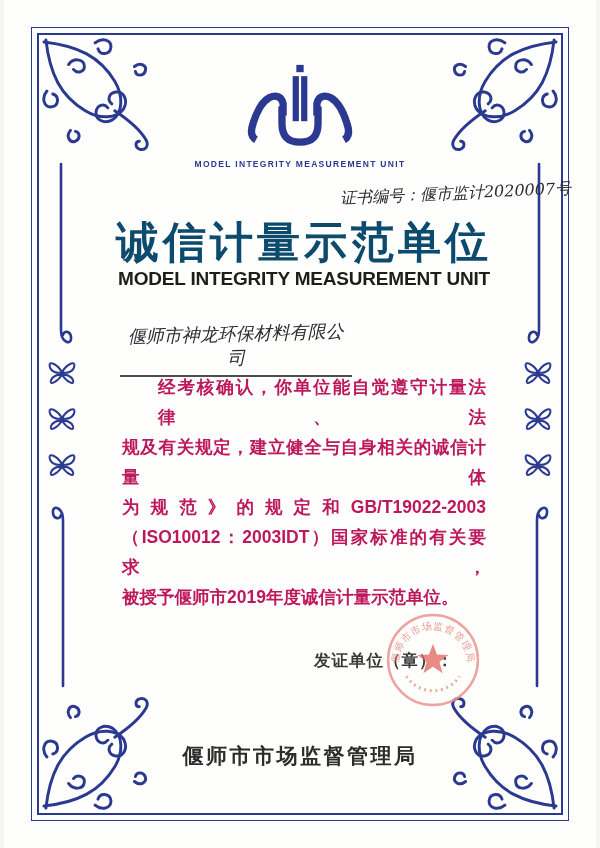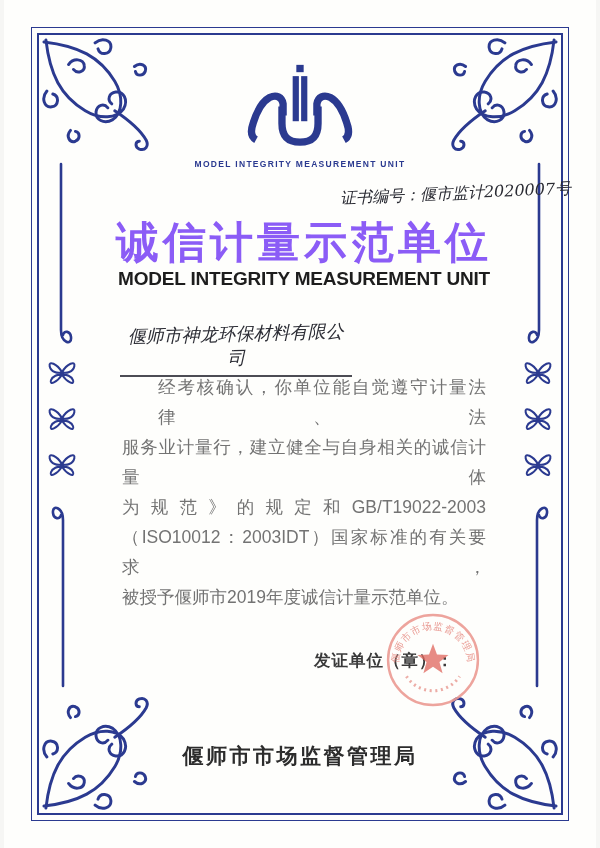--- a/index.html
+++ b/index.html
@@ -27,31 +27,31 @@
   .logo-mark{width:124px;height:88px;}
   .logo-caption{margin-top:5px;font-size:8.5px;font-weight:bold;letter-spacing:1.3px;
                 color:#2b3a90;}
   
   .certno{position:absolute;top:184px;left:336px;width:210px;
           font-family:"DejaVu Serif",serif;font-style:italic;font-size:16px;
           color:#2a2b33;transform:rotate(-2.5deg);white-space:nowrap;}
   
   .title-cn{position:absolute;top:214px;left:88px;width:424px;text-align:center;
             font-family:"Liberation Serif",serif;font-weight:bold;font-size:43px;
-            letter-spacing:4px;color:#8b5cf6;}
+            letter-spacing:4px;color:#0c4a6e;}
   .title-en{position:absolute;top:268px;left:88px;width:424px;text-align:center;
             font-weight:bold;font-size:19px;letter-spacing:-0.2px;color:#1d1d1d;}
   
   .company{position:absolute;top:322px;left:116px;width:232px;text-align:center;
            border-bottom:2px solid #4c4c54;padding-bottom:5px;}
   .company span{display:inline-block;font-family:"DejaVu Serif",serif;font-style:italic;
                 font-size:18px;color:#2c2d35;transform:rotate(-1.5deg);}
   
   .body-block{position:absolute;top:372px;left:118px;width:364px;
-              font-size:17.5px;font-weight:normal;color:#737373;line-height:30px;}
+              font-size:17.5px;font-weight:bold;color:#be185d;line-height:30px;}
   .bline{text-align:justify;text-align-last:justify;}
   .bline.first{padding-left:36px;}
   .bline.last{text-align:center;text-align-last:left;}
   
   .issuer{position:absolute;top:650px;left:310px;font-size:16.5px;font-weight:bold;
           letter-spacing:1px;color:#3a3a3a;}
   .seal{position:absolute;top:611px;left:380px;width:98px;height:98px;opacity:.9;}
   
   .org{position:absolute;top:742px;left:0;width:100%;text-align:center;
        font-size:21px;font-weight:bold;letter-spacing:2.5px;color:#2c2c2c;}
@@ -162,21 +162,21 @@
 
   <div class="title-cn">诚信计量示范单位</div>
   <div class="title-en">MODEL INTEGRITY MEASUREMENT UNIT</div>
 
   <div class="company">
     <span>偃师市神龙环保材料有限公司</span>
   </div>
 
   <div class="body-block">
     <div class="bline first">经考核确认，你单位能自觉遵守计量法律、法</div>
-    <div class="bline">服务业计量行，建立健全与自身相关的诚信计量体</div>
+    <div class="bline">规及有关规定，建立健全与自身相关的诚信计量体</div>
     <div class="bline">为规范》的规定和GB/T19022-2003</div>
     <div class="bline">（ISO10012：2003IDT）国家标准的有关要求，</div>
     <div class="bline last">被授予偃师市2019年度诚信计量示范单位。</div>
   </div>
 
   <div class="issuer">发证单位（章）：</div>
 
   <svg class="seal" viewBox="0 0 96 96">
     <circle cx="48" cy="48" r="44" fill="none" stroke="#ec9b93" stroke-width="2.4"></circle>
     <path id="sealArc" d="M14,52 A34,34 0 0 1 82,52" fill="none" stroke="none"></path>

